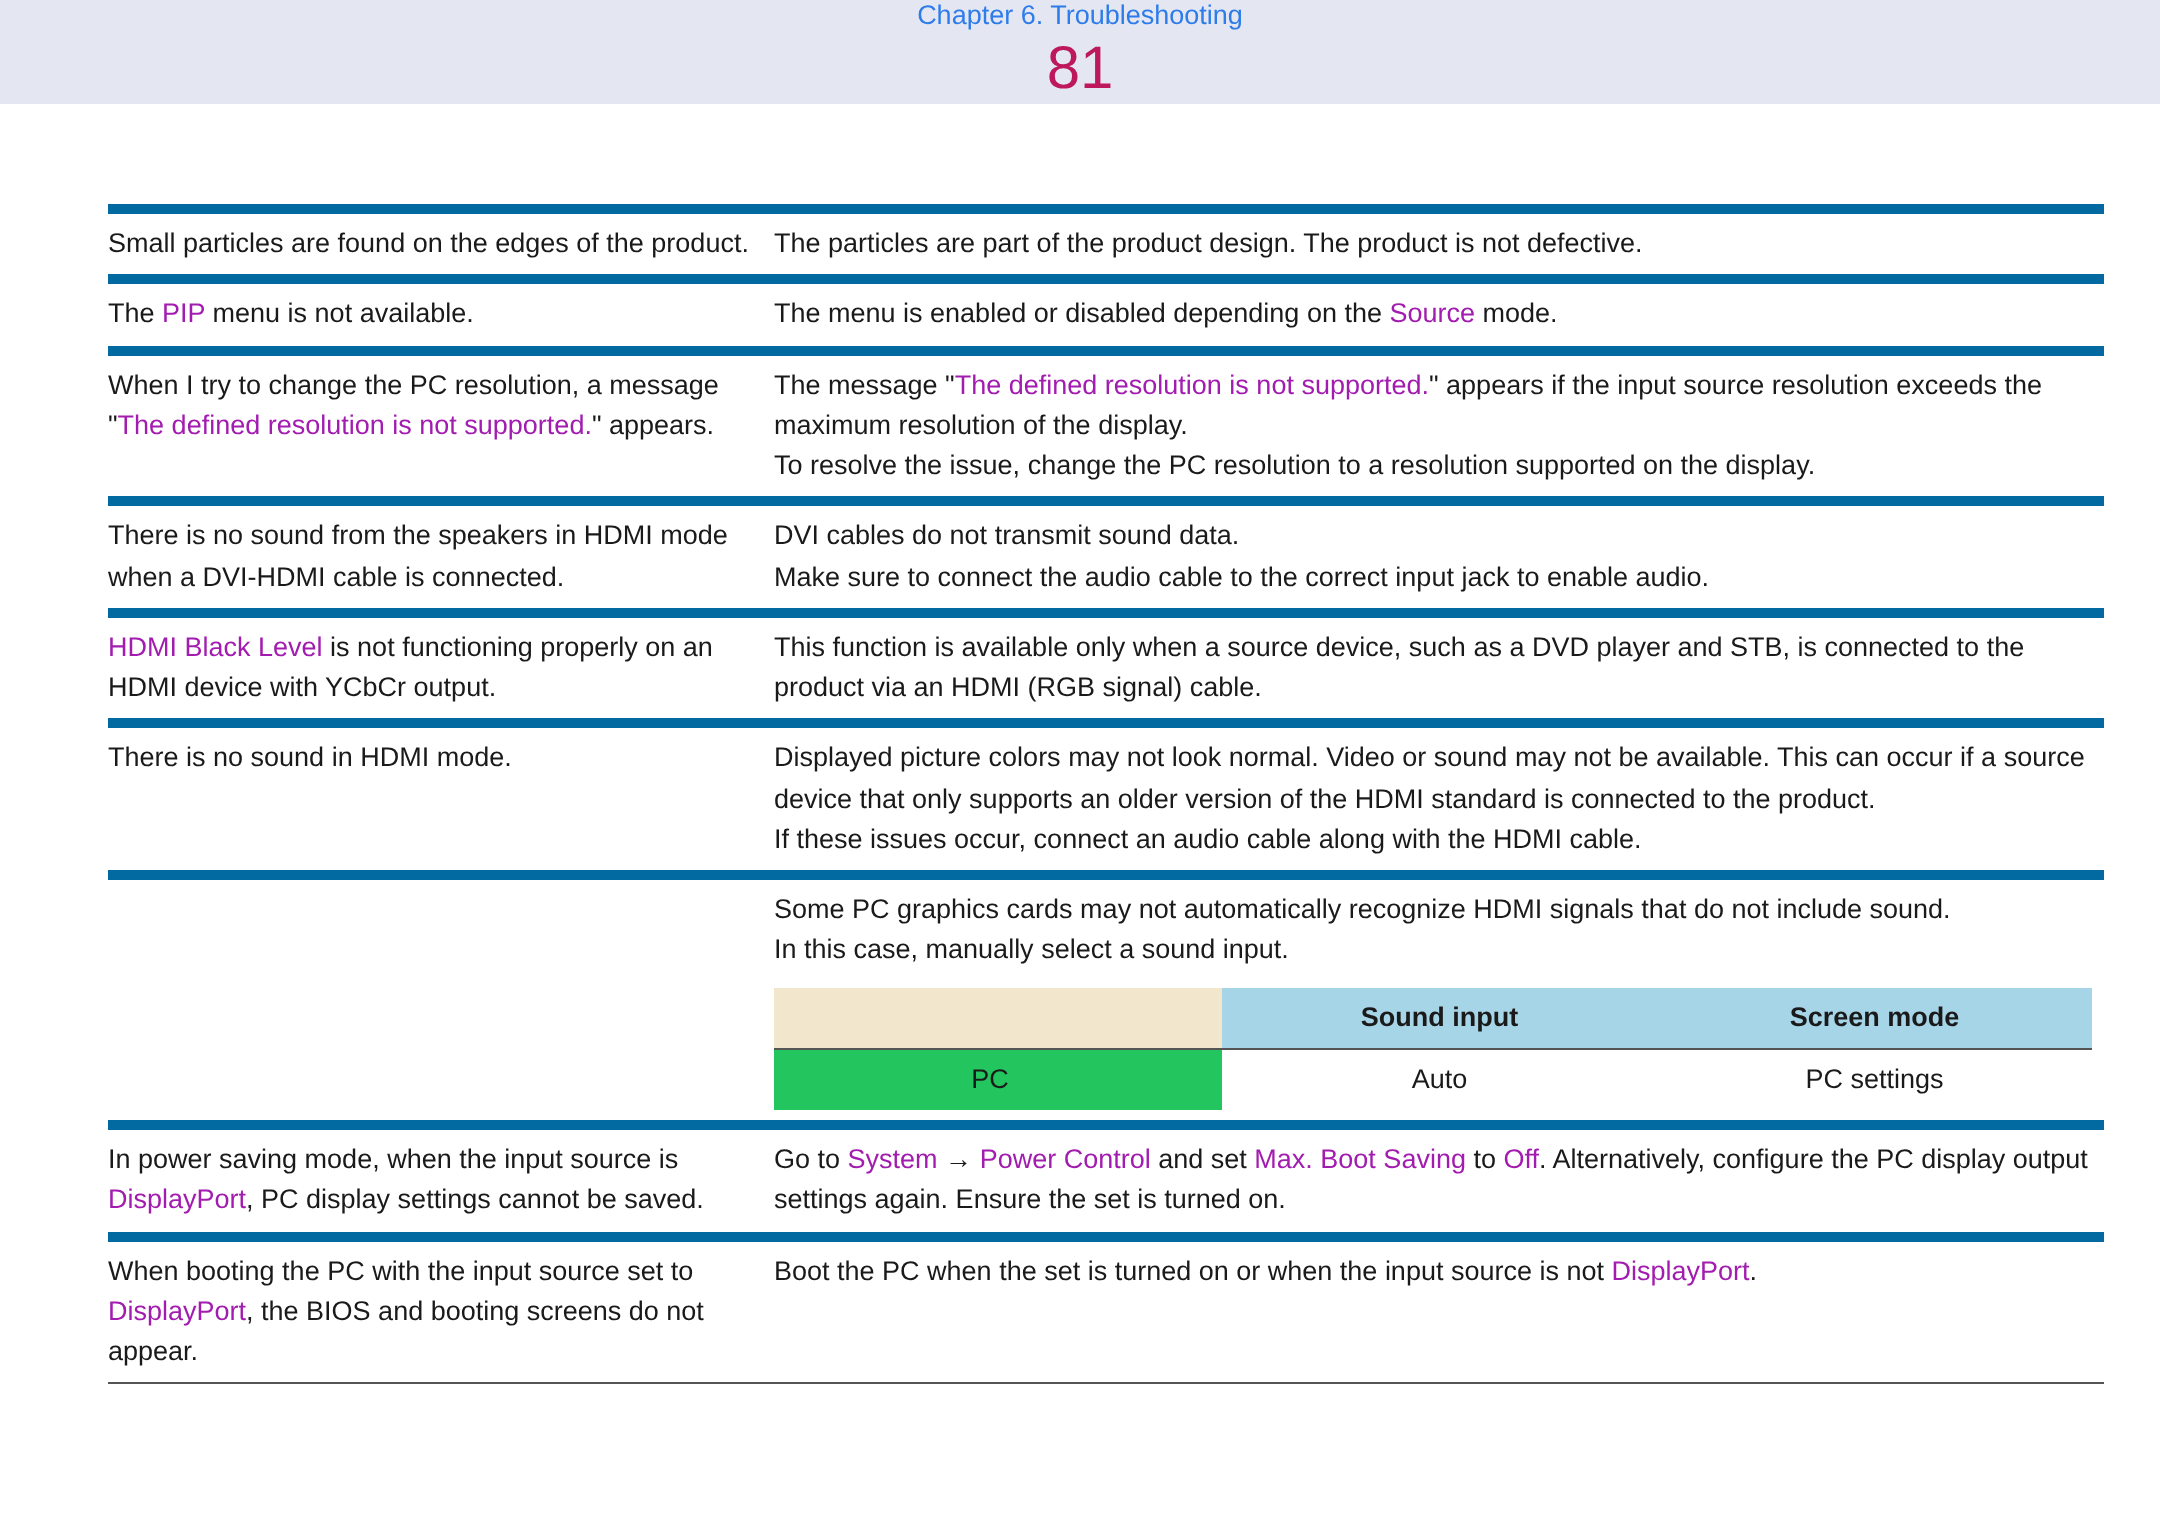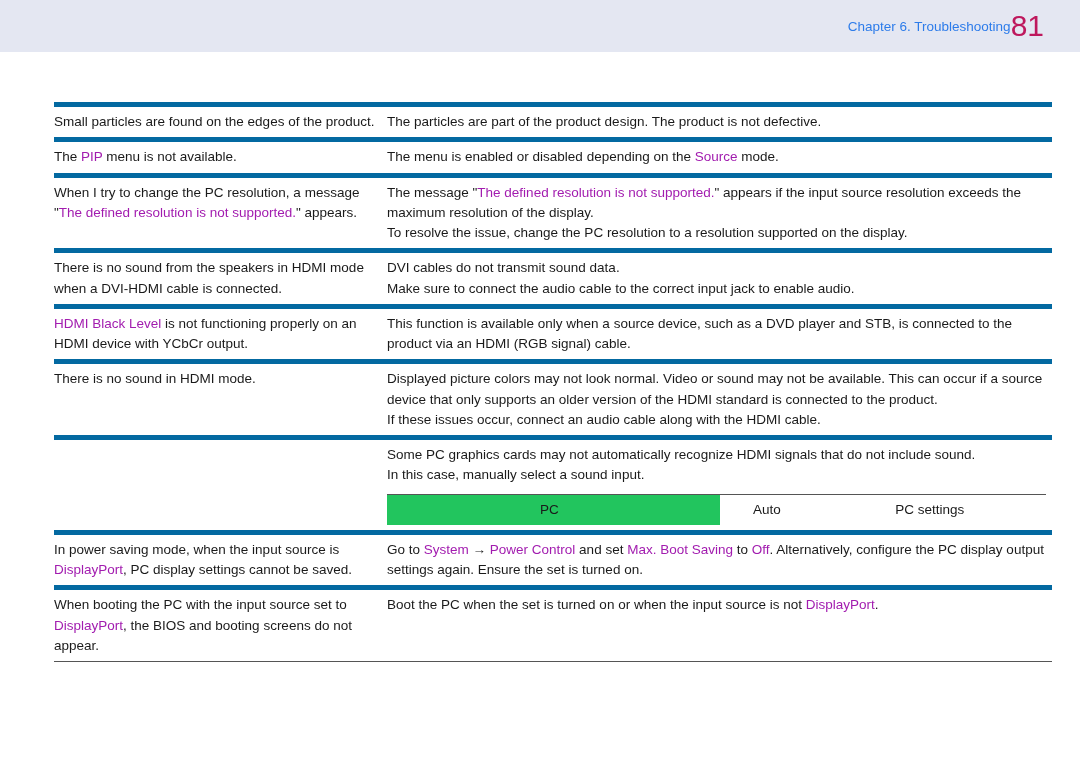--- a/index.html
+++ b/index.html
@@ -13,22 +13,23 @@
       color: #1a1a1a;
       width: 1080px;
       height: 763px;
       background: #fff;
     }
     .page-header {
       background: #e4e7f2;
       height: 52px;
       display: flex;
       align-items: center;
-      justify-content: flex-end;
+      justify-content: space-between;
       padding: 0 36px;
+      flex-direction: column;
     }
     .chapter-title {
       color: #2d7cea;
       font-size: 13.5px;
       font-weight: 500;
     }
     .page-number {
       color: #be185d;
       font-size: 30px;
       font-weight: 300;
@@ -145,20 +146,25 @@
       </td>
     </tr>
     <tr>
       <td></td>
       <td>
         <div>Some PC graphics cards may not automatically recognize HDMI signals that do not include sound.</div>
         <div>In this case, manually select a sound input.</div>
         <div class="inner-table-wrap">
           <table class="inner-table">
             <tbody>
+                  <tr>
+              <th class="left-head col1"></th>
+              <th class="col2">Sound input</th>
+              <th class="col3">Screen mode</th>
+            </tr>
             <tr>
               <td class="left-cell">PC</td>
               <td>Auto</td>
               <td>PC settings</td>
             </tr>
           </tbody>
               </table>
         </div>
       </td>
     </tr>

